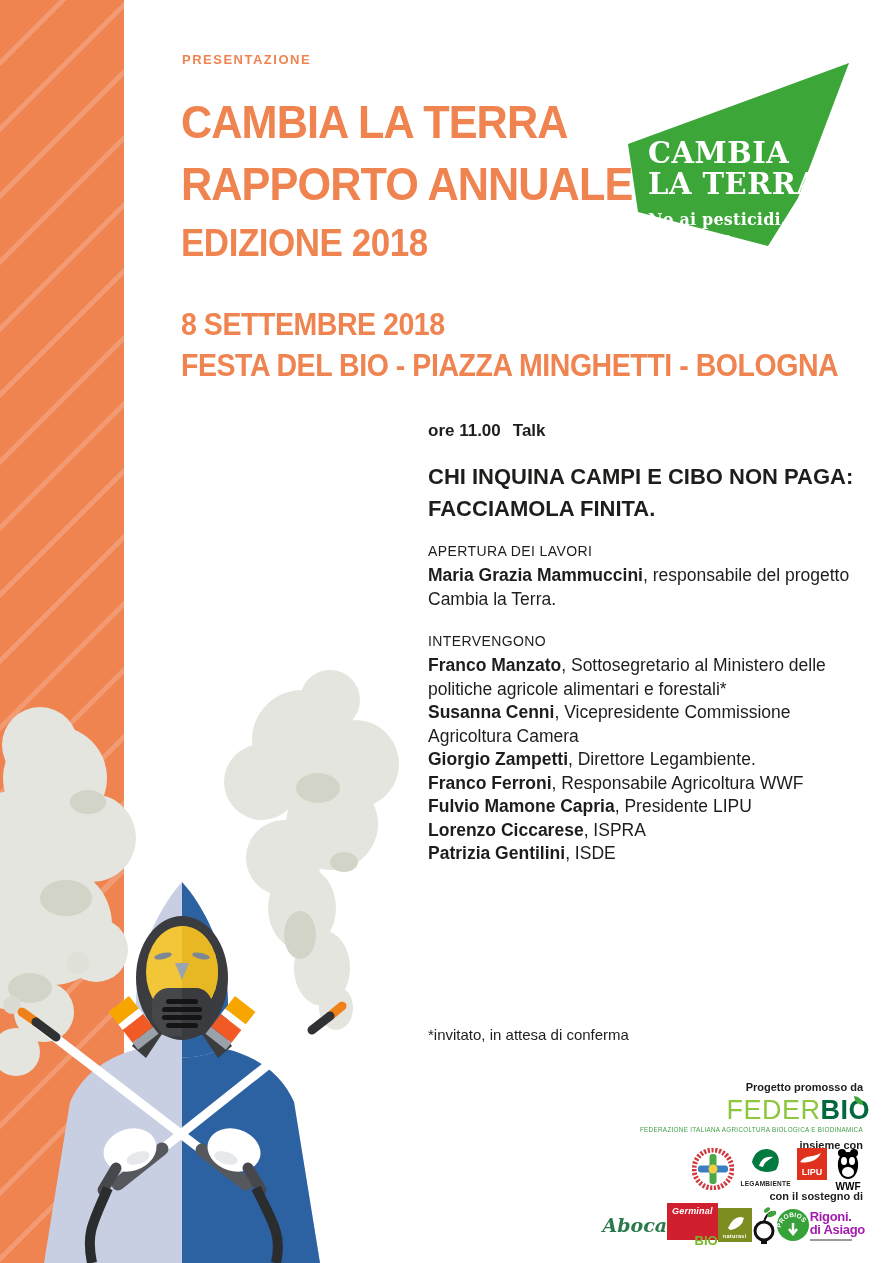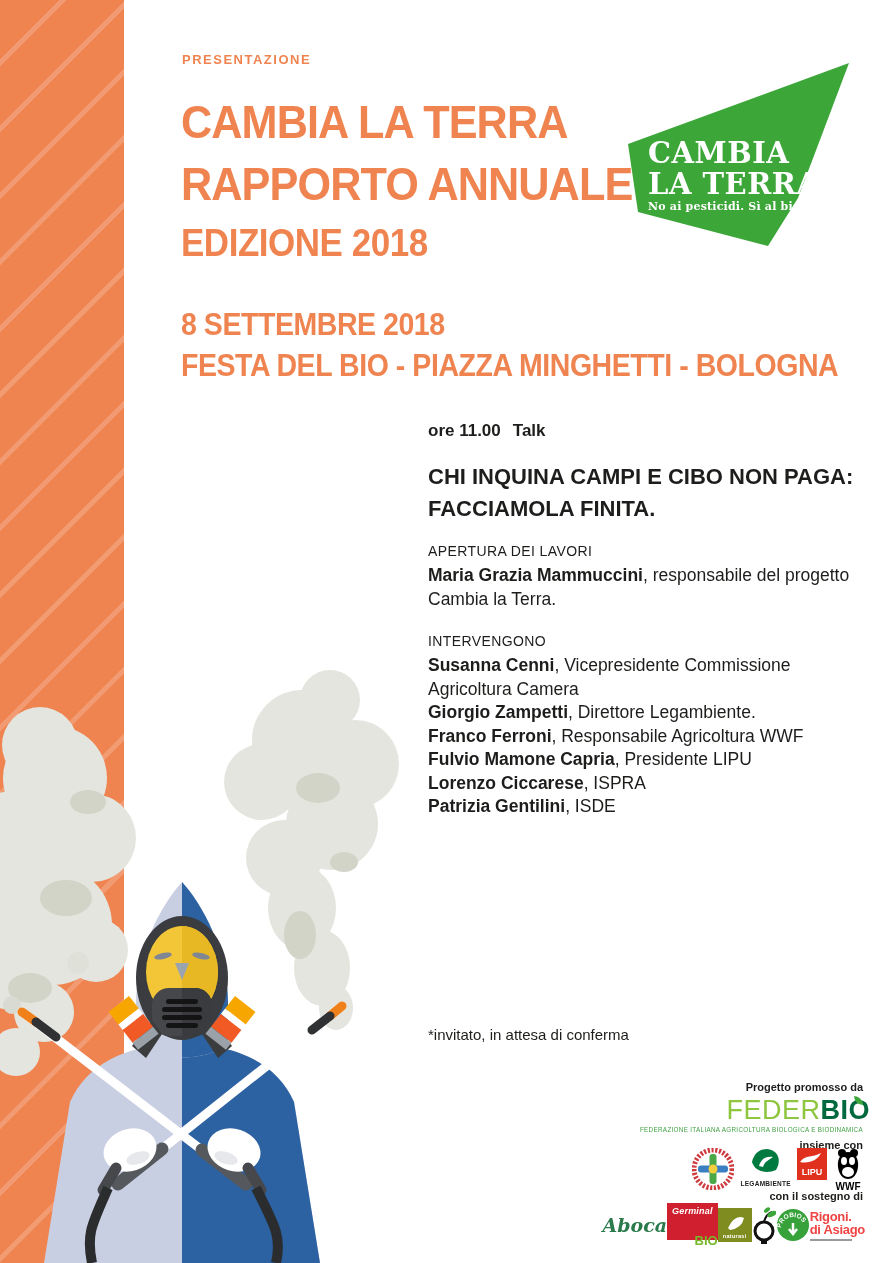--- a/index.html
+++ b/index.html
@@ -12,21 +12,21 @@
     position:absolute;left:0;top:0;width:124px;height:1263px;
     background:repeating-linear-gradient(135deg,#ef8450 0 42px,#f29b73 42px 47px);
   }
   .illus{position:absolute;left:0;top:0;width:893px;height:1263px;}
 
   
   .logo{position:absolute;left:626px;top:58px;width:232px;height:192px;}
   .logo svg{position:absolute;left:0;top:0;}
   .lg-text{position:absolute;left:22px;top:80px;color:#fff;font-family:"DejaVu Serif",serif;font-weight:bold;}
   .lg-main{font-size:29px;line-height:31px;letter-spacing:.5px;}
-  .lg-tag{font-size:11px;margin-top:0;letter-spacing:.2px;}
+  .lg-tag{font-size:16px;margin-top:10px;letter-spacing:.2px;}
 
   
   .kicker{position:absolute;left:182px;top:52px;font-size:13px;font-weight:bold;letter-spacing:1.5px;color:#ef8450;}
   .title{position:absolute;left:181px;top:91px;color:#ef8450;font-weight:bold;transform:scaleX(.92);transform-origin:left top;white-space:nowrap;}
   .title .l{font-size:47px;line-height:62px;letter-spacing:-1px;}
   .title .l3{font-size:38px;line-height:56px;letter-spacing:-.5px;}
   .datesec{position:absolute;left:181px;top:304px;color:#ef8450;font-weight:bold;font-size:31px;line-height:41px;letter-spacing:-.5px;white-space:nowrap;transform:scaleX(.92);transform-origin:left top;}
 
   
   .col{position:absolute;left:428px;width:440px;}
@@ -57,21 +57,21 @@
   .partner{text-align:center;}
   .p-label{font-size:6.5px;font-weight:bold;letter-spacing:.3px;margin-top:1px;}
   .sponsors-row{position:absolute;right:28px;top:1203px;display:flex;align-items:center;}
   .aboca{font-family:"DejaVu Serif",serif;font-style:italic;font-weight:bold;font-size:19px;color:#2a7a4b;}
   .germinal{text-align:center;line-height:1;}
   .germ-box{background:#d01f2f;color:#fff;font-size:9px;font-style:italic;font-weight:bold;padding:4px 5px 24px 5px;letter-spacing:.2px;}
   .germ-bio{color:#76b82a;font-weight:bold;font-size:13px;text-align:right;margin-top:-6px;}
   .naturasi{width:34px;height:34px;background:#7f8c1f;position:relative;}
   .nat-label{position:absolute;bottom:3px;width:100%;text-align:center;color:#fff;font-size:5.5px;font-weight:bold;letter-spacing:.3px;}
   .rigoni{text-align:left;line-height:1;}
-  .rg1,.rg2{color:#ef4444;font-weight:bold;font-size:13px;letter-spacing:-.3px;}
+  .rg1,.rg2{color:#a21caf;font-weight:bold;font-size:13px;letter-spacing:-.3px;}
   .rg-bar{width:42px;height:2px;background:#9a9a9a;margin-top:3px;}
 </style>
 </head>
 <body>
 
 <div class="poster">
 
   <div class="band"></div>
 
   <svg class="illus" viewBox="0 0 893 1263" aria-hidden="true">
@@ -213,20 +213,21 @@
   <div class="col apertura">
     <div class="sec-label">APERTURA DEI LAVORI</div>
     <div class="txt">
       <span class="bold">Maria Grazia Mammuccini</span><span class="role">responsabile del progetto Cambia la Terra.</span>
     </div>
   </div>
 
   <div class="col intervengono">
     <div class="sec-label">INTERVENGONO</div>
     <div class="txt">
+        <div><span class="bold">Franco Manzato</span><span class="role">Sottosegretario al Ministero delle politiche agricole alimentari e forestali*</span></div>
         <div><span class="bold">Susanna Cenni</span><span class="role">Vicepresidente Commissione Agricoltura Camera</span></div>
         <div><span class="bold">Giorgio Zampetti</span><span class="role">Direttore Legambiente.</span></div>
         <div><span class="bold">Franco Ferroni</span><span class="role">Responsabile Agricoltura WWF</span></div>
         <div><span class="bold">Fulvio Mamone Capria</span><span class="role">Presidente LIPU</span></div>
         <div><span class="bold">Lorenzo Ciccarese</span><span class="role">ISPRA</span></div>
         <div><span class="bold">Patrizia Gentilini</span><span class="role">ISDE</span></div>
       </div>
   </div>
 
 

